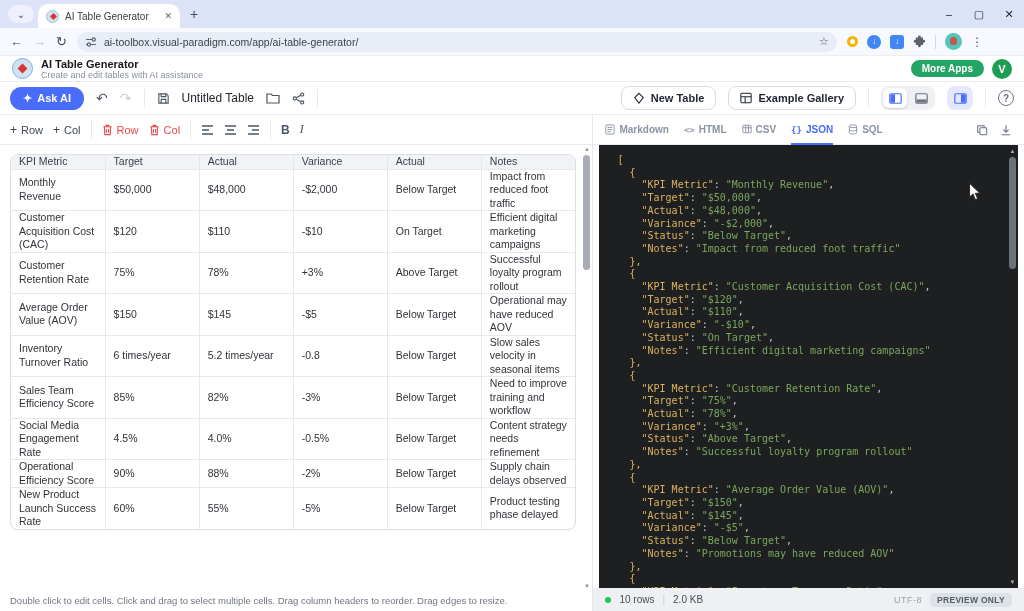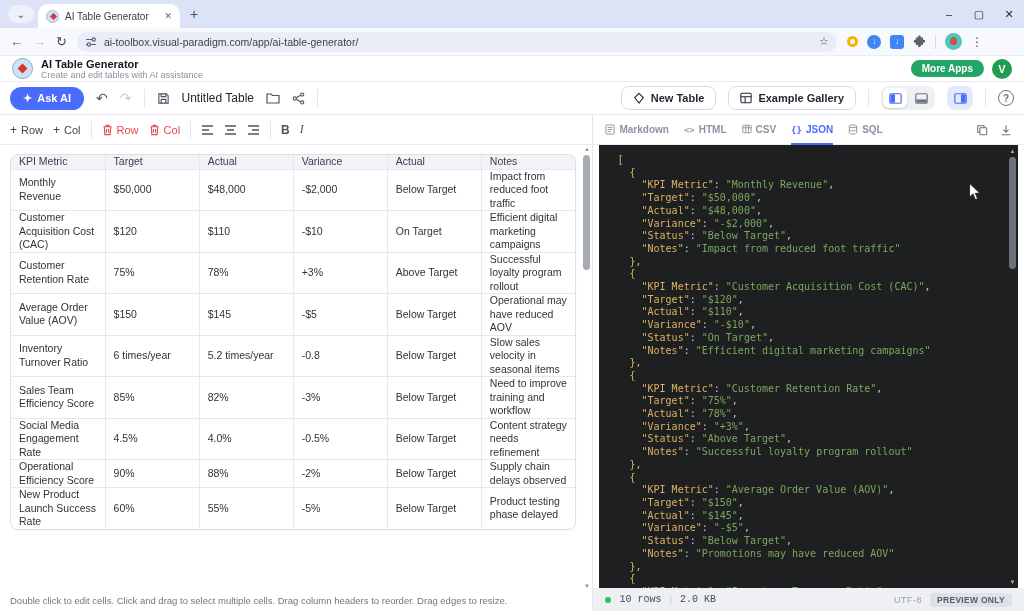--- a/index.html
+++ b/index.html
@@ -117,21 +117,21 @@
   .code-pre { font-family:"DejaVu Sans Mono", monospace; font-size:10px; line-height:12.7px;
     padding:9px 14px 0 18px; white-space:pre; color:#c8ccd4; }
   .tok-k { color:#dcb25e; } .tok-v { color:#7aa85c; } .tok-c { color:#c2c6cc; } .tok-p { color:#dcb25e; }
   .cscroll { position:absolute; right:1px; top:2px; bottom:2px; width:9px; }
   .cscroll .arr { position:absolute; left:0; width:9px; text-align:center; font-size:6px; color:#aab0b8; }
   .cscroll .arr.up { top:1px; } .cscroll .arr.dn { bottom:1px; }
   .cscroll .thumb { position:absolute; left:1px; top:10px; width:7px; height:112px; border-radius:4px; background:#6d7279; }
 
   .status-bar { height:23px; background:#eef0f4; display:flex; align-items:center; padding:0 12px; gap:8px; }
   .dot { width:6px; height:6px; border-radius:50%; background:#22c55e; }
-  .sb-text { font-size:10px; color:#454c57;font-family:Liberation Mono, monospace; }
+  .sb-text { font-size:10px; color:#454c57; }
   .sb-sep { color:#c5cad2; font-size:10px; }
   .sb-enc { margin-left:auto; font-size:9px; color:#9aa1ac; letter-spacing:.5px; }
   .sb-badge { background:#dde1e8; color:#555c66; border-radius:4px; padding:2px 7px; font-size:8.5px; font-weight:bold; letter-spacing:.3px;}
 
   .cursor { position:absolute; left:968px; top:182px; z-index:50; pointer-events:none; }
 
   svg { display:block; }
 </style>
 </head>
 <body>

